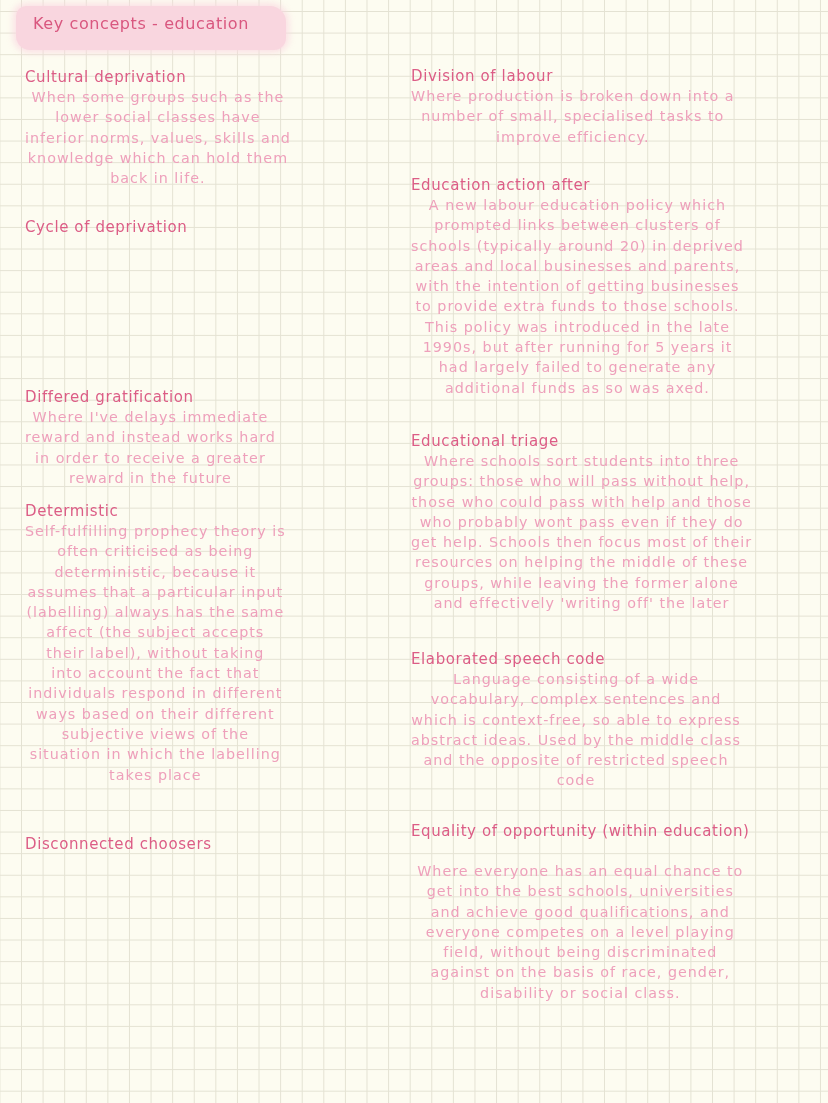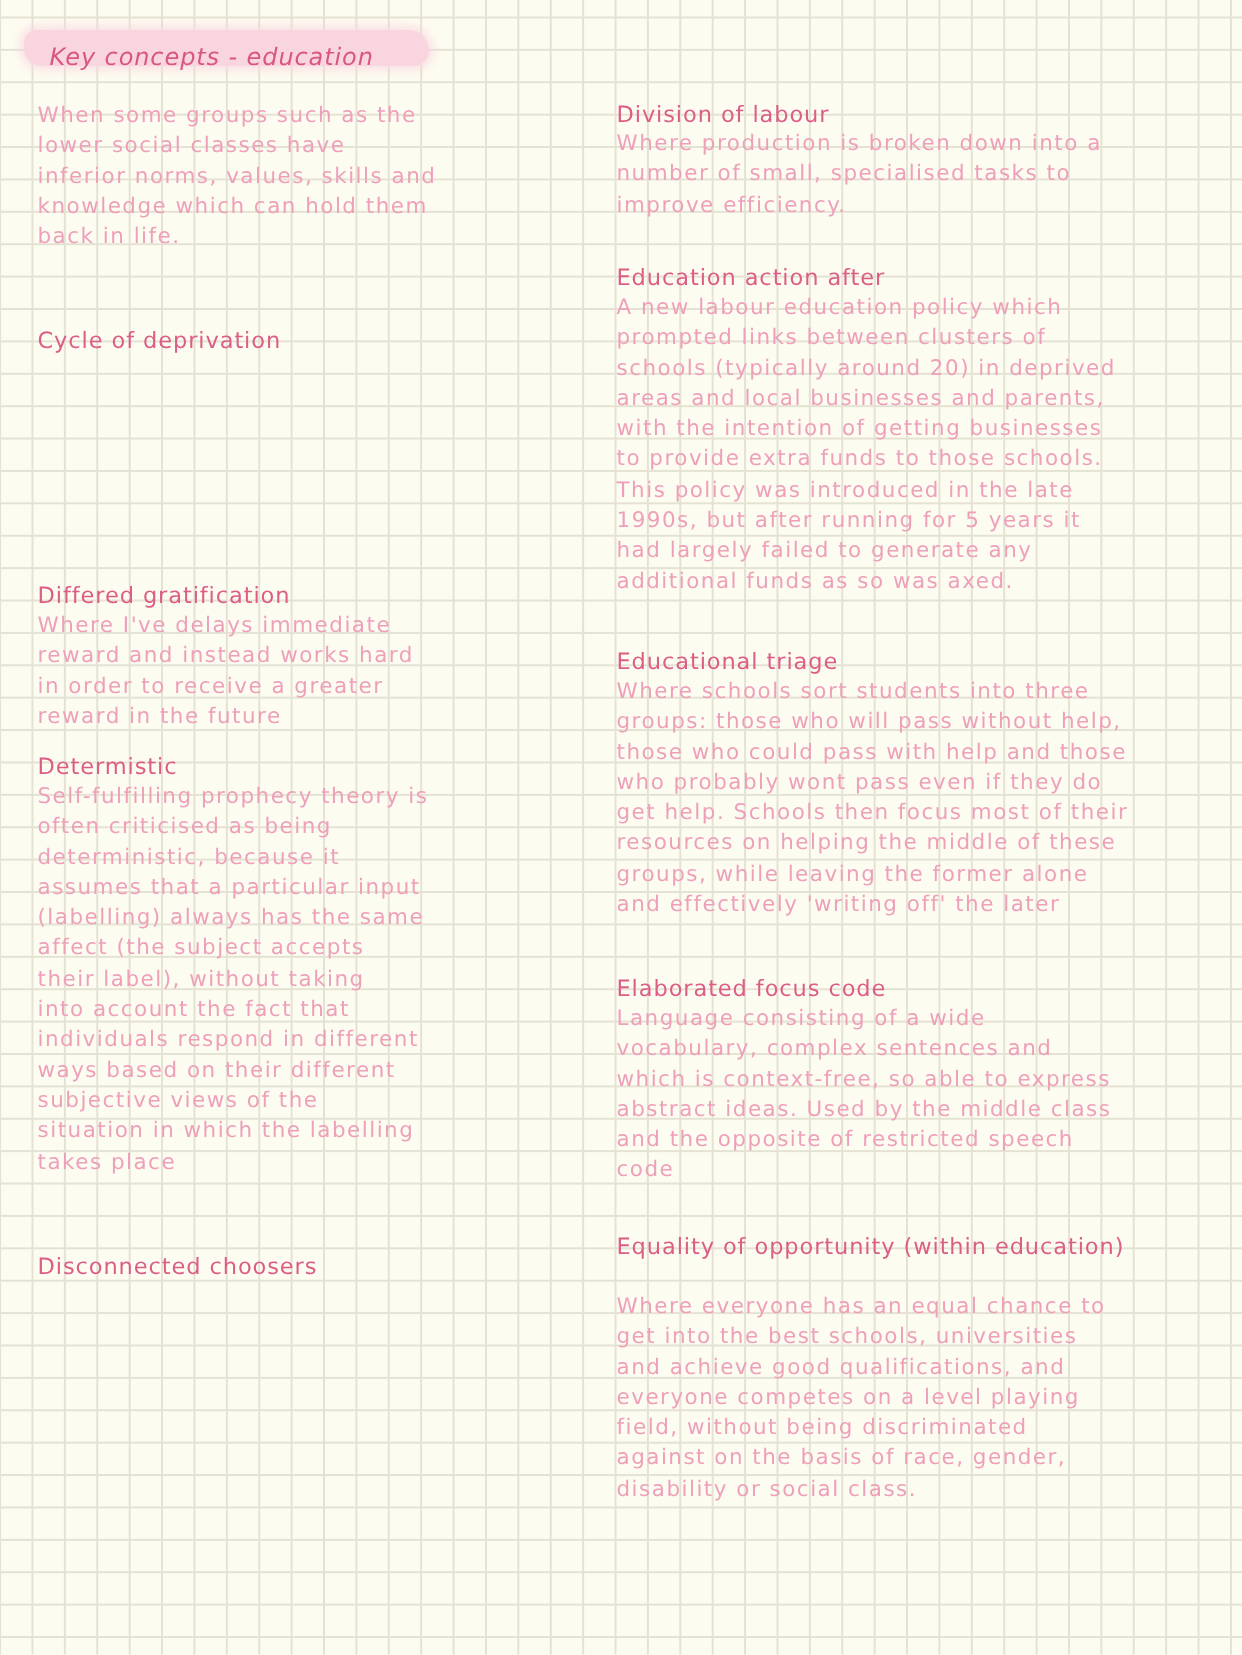--- a/index.html
+++ b/index.html
@@ -7,51 +7,51 @@
     width: 828px; height: 1103px; overflow: hidden; position: relative;
     background-color: #fdfcf1;
     background-image:
       linear-gradient(to right, #e4e2d3 1px, transparent 1px),
       linear-gradient(to bottom, #e4e2d3 1px, transparent 1px);
     background-size: 21.6px 21.6px;
     background-position: 21px 11px;
     font-family: "DejaVu Sans", sans-serif;
   }
   .title-wrap {
-    position: absolute; left: 16px; top: 20px; width: 270px; height: 24px;
+    position: absolute; left: 16px; top: 6px; width: 270px; height: 44px;
     background: #f9d6df; border-radius: 10px 16px 12px 14px;
     box-shadow: 0 0 6px 3px rgba(249,214,223,0.7);
-    font-style: italic;
   }
   .title {
     position: absolute; left: 17px; top: 8px; font-size: 16px; color: #d9577f;
     letter-spacing: 0.6px; white-space: nowrap;
   }
   .col { position: absolute; top: 0; }
   .col-left { left: 25px; width: 380px; }
   .col-right { left: 411px; width: 417px; }
   .entry { position: absolute; left: 0; }
   .entry h2 {
     margin: 0; font-size: 15px; font-weight: normal; color: #dc5d86;
     letter-spacing: 0.6px; line-height: 20px; white-space: nowrap;
   }
   .entry p {
     margin: 0; font-size: 14.3px; color: #eea0bb; letter-spacing: 1.0px;
-    line-height: 20.3px; white-space: pre-line;
+    line-height: 20.3px; white-space: pre-line; text-align: center;
   }
 </style>
 </head>
 <body>
 
 <div class="title-wrap">
   <div class="title">Key concepts - education</div>
 </div>
 
 <div class="col col-left">
   <div class="entry" style="top:67px">
+    <h2>Cultural deprivation</h2>
     <p>When some groups such as the
 lower social classes have
 inferior norms, values, skills and
 knowledge which can hold them
 back in life.</p>
   </div>
   <div class="entry" style="top:217px">
     <h2>Cycle of deprivation</h2>
   </div>
   <div class="entry" style="top:387px">
@@ -107,21 +107,21 @@
     <p>Where schools sort students into three
 groups: those who will pass without help,
 those who could pass with help and those
 who probably wont pass even if they do
 get help. Schools then focus most of their
 resources on helping the middle of these
 groups, while leaving the former alone
 and effectively 'writing off' the later</p>
   </div>
   <div class="entry" style="top:649px">
-    <h2>Elaborated focus code</h2>
+    <h2>Elaborated speech code</h2>
     <p>Language consisting of a wide
 vocabulary, complex sentences and
 which is context-free, so able to express
 abstract ideas. Used by the middle class
 and the opposite of restricted speech
 code</p>
   </div>
   <div class="entry" style="top:821px">
     <h2 style="margin-bottom:20px">Equality of opportunity (within education)</h2>
     <p>Where everyone has an equal chance to

